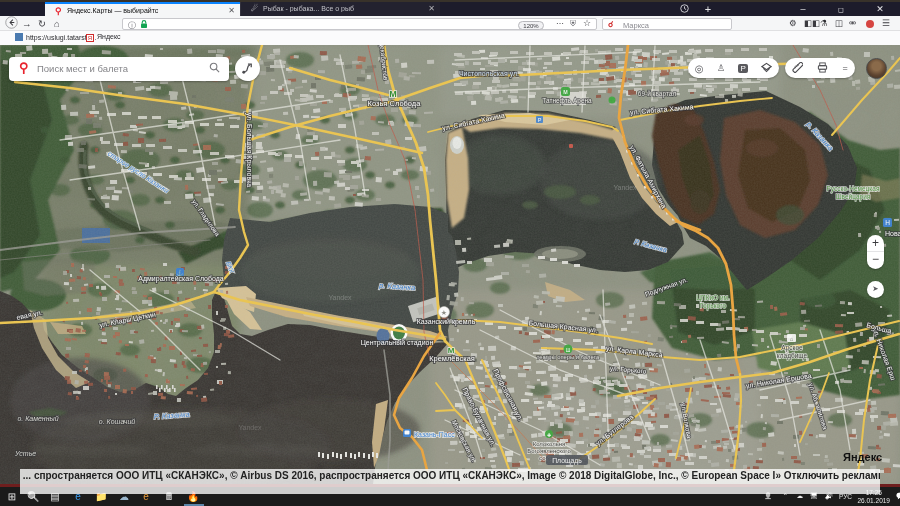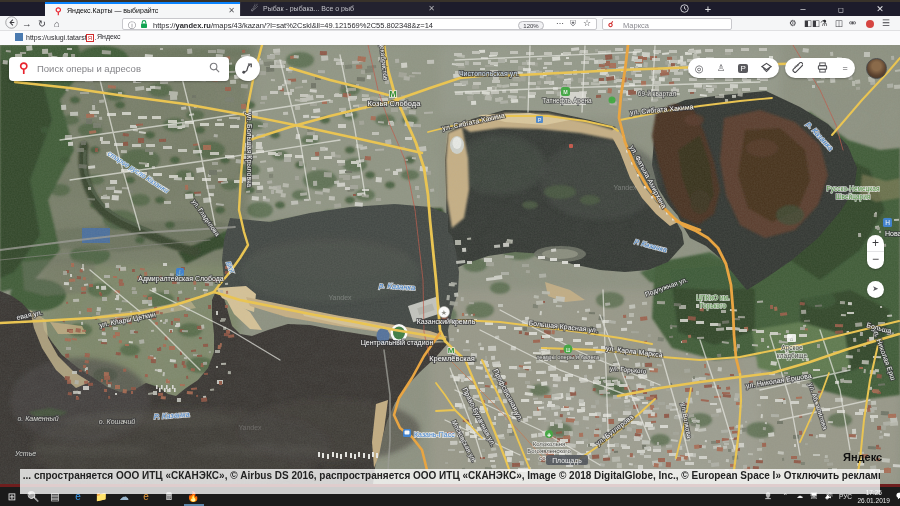--- a/index.html
+++ b/index.html
@@ -2252,21 +2252,20 @@
         </svg></span>
     <span class="navic" style="left:22px;">→</span>
     <span class="navic" style="left:38px;">↻</span>
     <span class="navic" style="left:54px;">⌂</span>
     <div id="urlbar">
       <span class="info">ⓘ</span>
         <span class="lock"><svg width="8" height="9" viewBox="0 0 8 9" style="vertical-align:0px">
             <rect x="1" y="3.5" width="6" height="4.5" rx="0.8" fill="#12a452"></rect>
             <path d="M2.2 3.5 V2.4 a1.8 1.8 0 0 1 3.6 0 V3.5" fill="none" stroke="#12a452" stroke-width="1.1"></path>
           </svg></span>
-      <span class="utx">https://<b>yandex.ru</b>/maps/43/kazan/?l=sat%2Cskl&amp;ll=49.121569%2C55.802348&amp;z=14</span>
       <div id="zoombadge">120%</div>
     </div>
     <span class="navic" style="left:556px;letter-spacing:1px;font-size:8px;">⋯</span>
     <span class="navic" style="left:570px;font-size:8px;color:#5a5a60;">⛨</span>
     <span class="navic" style="left:583px;font-size:9px;">☆</span>
     <div id="searchbar">
         <span style="position:absolute;left:5px;top:1px;color:#d02b2b;font-weight:bold;font-size:8px;">☌</span>
         <span style="position:absolute;left:20px;top:2px;">Маркса</span>
       </div>
     <span class="navic" style="left:789px;font-size:8.5px;">⚙</span>
@@ -2277,21 +2276,21 @@
     <span class="navic" style="left:866px;top:4px;width:8px;height:8px;border-radius:50%;background:#d64541;display:inline-block;line-height:normal;"></span>
     <span class="navic" style="left:882px;font-size:9px;">☰</span>
   </div>
   <div id="bmbar">
     <span class="bm" style="left:15px;"><span style="display:inline-block;width:8px;height:8px;background:#4a7ab0;vertical-align:-1px;margin-right:3px;"></span>https://uslugi.tatarsta...</span>
     <span class="bm" style="left:86px;"><span style="display:inline-block;width:8px;height:8px;background:#fff;border:1px solid #d02b2b;color:#d02b2b;font-size:6px;line-height:7px;text-align:center;vertical-align:-1px;margin-right:3px;">Я</span>Яндекс</span>
   </div>
 
   <div id="srchbox">
       <span class="ypin">⚲</span>
-      <span class="ph">Поиск оперы и адресов</span>
+      <span class="ph">Поиск мест и балета</span>
       <span class="mag"><svg width="11" height="11" viewBox="0 0 12 12">
           <circle cx="5" cy="5" r="3.6" fill="none" stroke="#7a7a7e" stroke-width="1.2"></circle>
           <path d="M7.8 7.8 L11 11" stroke="#7a7a7e" stroke-width="1.3"></path>
         </svg></span>
     </div>
   <div id="routebtn"><svg width="13" height="13" viewBox="0 0 14 14" style="margin-top:6px;">
         <circle cx="3" cy="11" r="1.6" fill="#4a4a4e"></circle>
         <path d="M4.5 10.5 C9 9 5 4.5 9.5 3" fill="none" stroke="#4a4a4e" stroke-width="1.4"></path>
         <path d="M7.5 2.2 L11 2.2 L11 5.7" fill="none" stroke="#4a4a4e" stroke-width="1.4"></path>
       </svg></div>

